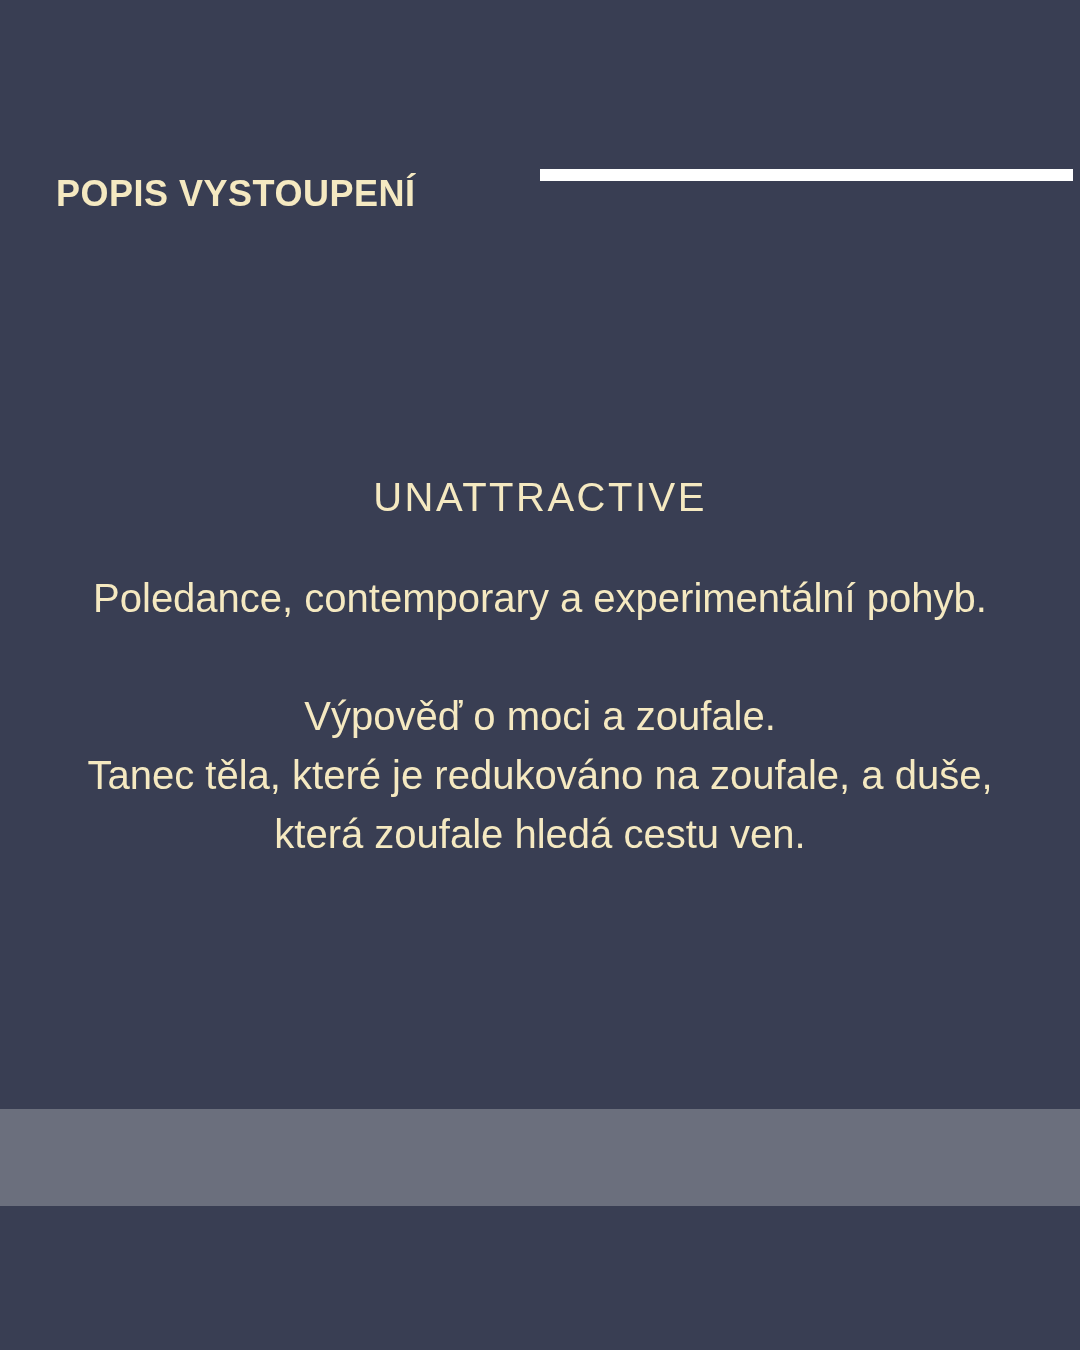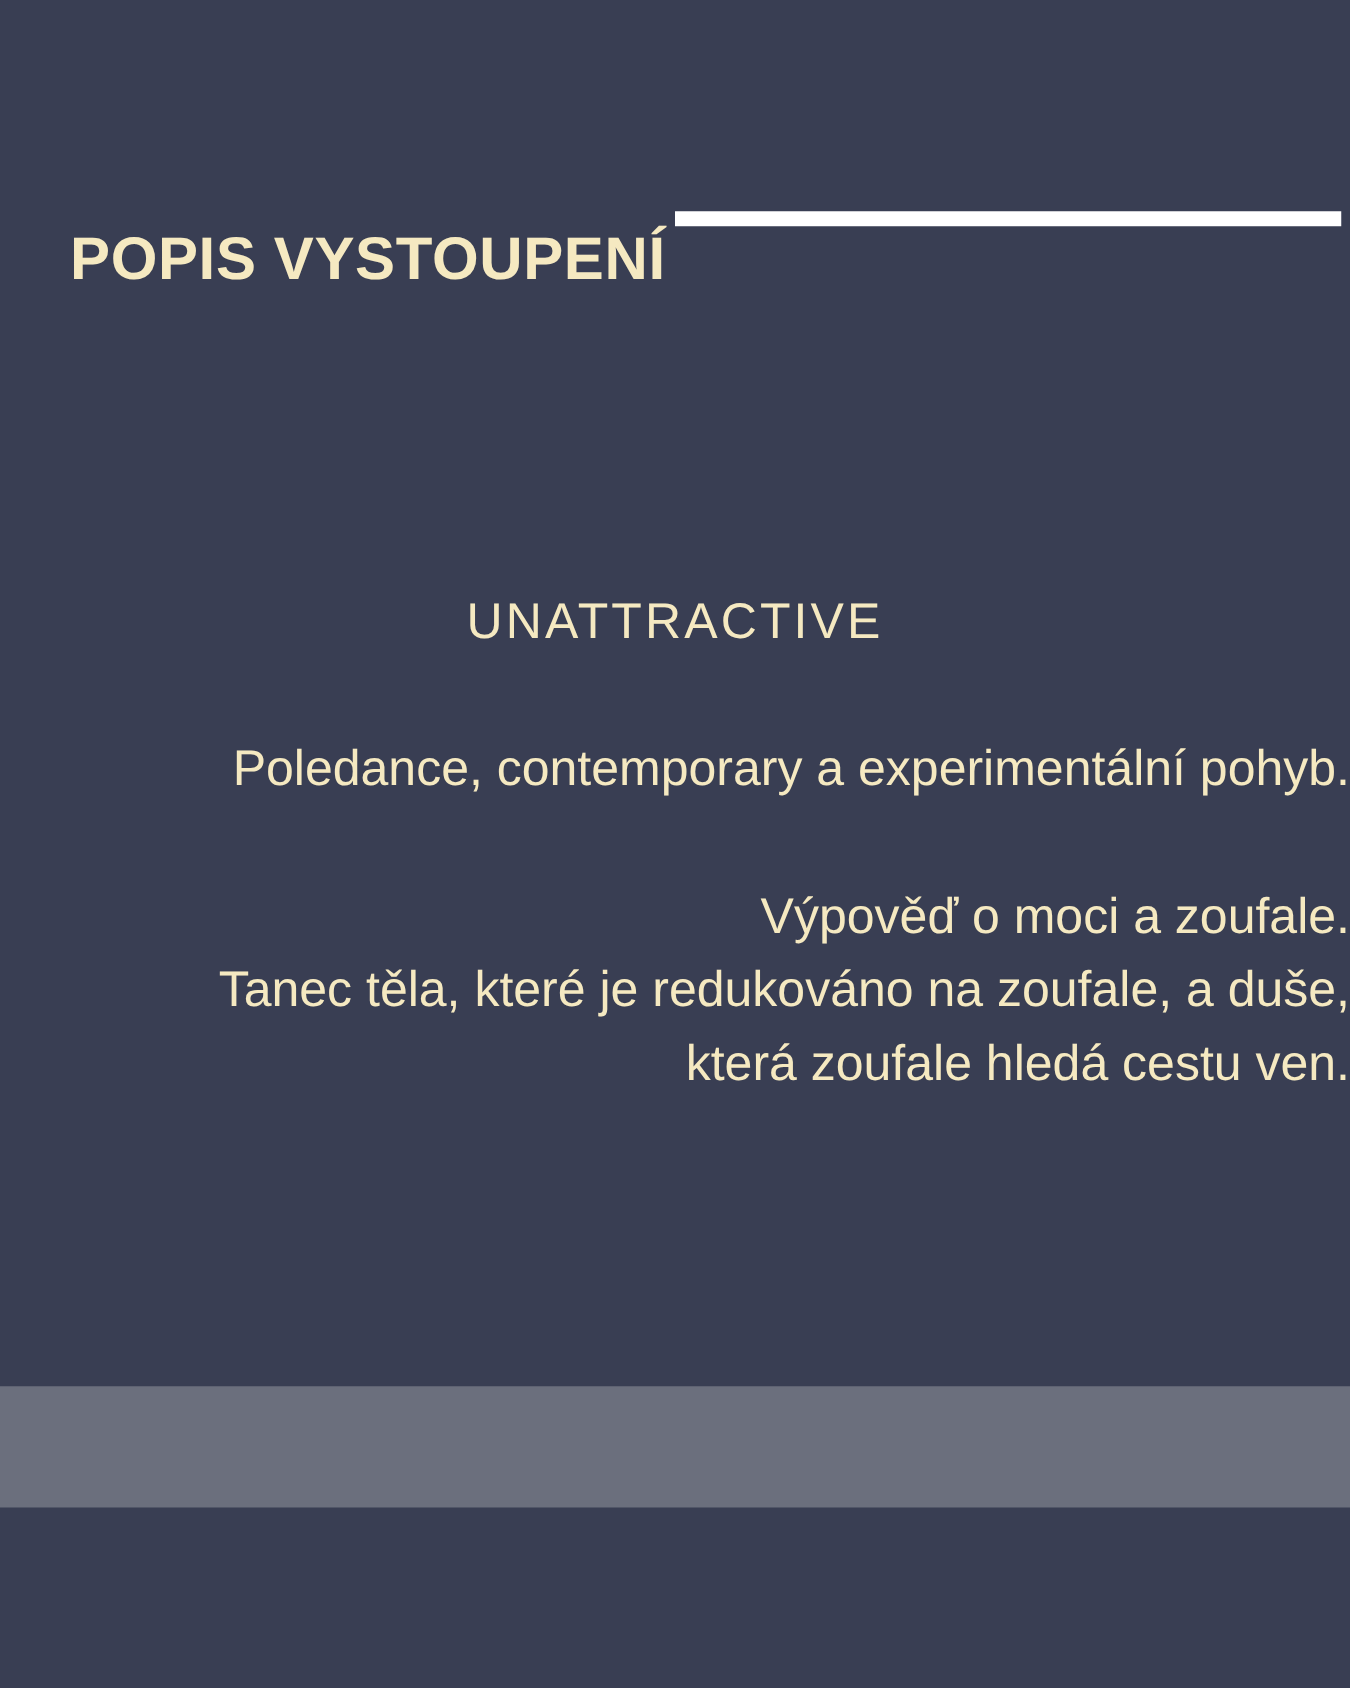--- a/index.html
+++ b/index.html
@@ -16,21 +16,21 @@
   }
   .page {
     position: absolute;
     inset: 0;
     background: #393e53;
   }
   .title {
     position: absolute;
     left: 56px;
     top: 152px;
-    font-size: 48px;
+    font-size: 36px;
     font-weight: 700;
     letter-spacing: 0.5px;
     line-height: 1;
     color: #f5e9c1;
     white-space: nowrap;
   }
   .title-rule {
     position: absolute;
     left: 540px;
     top: 169px;
@@ -43,28 +43,27 @@
     left: 0;
     right: 0;
     top: 468px;
     text-align: center;
     color: #f5e9c1;
     font-size: 40px;
     line-height: 59px;
     font-weight: 400;
   }
   .show-title {
-    margin: 0 0 59px 0;
+    margin: 0 0 42px 0;
     font-size: 40px;
     font-weight: 400;
     letter-spacing: 2.5px;
   }
   .desc-line {
     margin: 0;
-    text-align: right;
   }
   .desc-gap {
     height: 59px;
   }
   .footer-band {
     position: absolute;
     left: 0;
     top: 1109px;
     width: 1080px;
     height: 97px;

